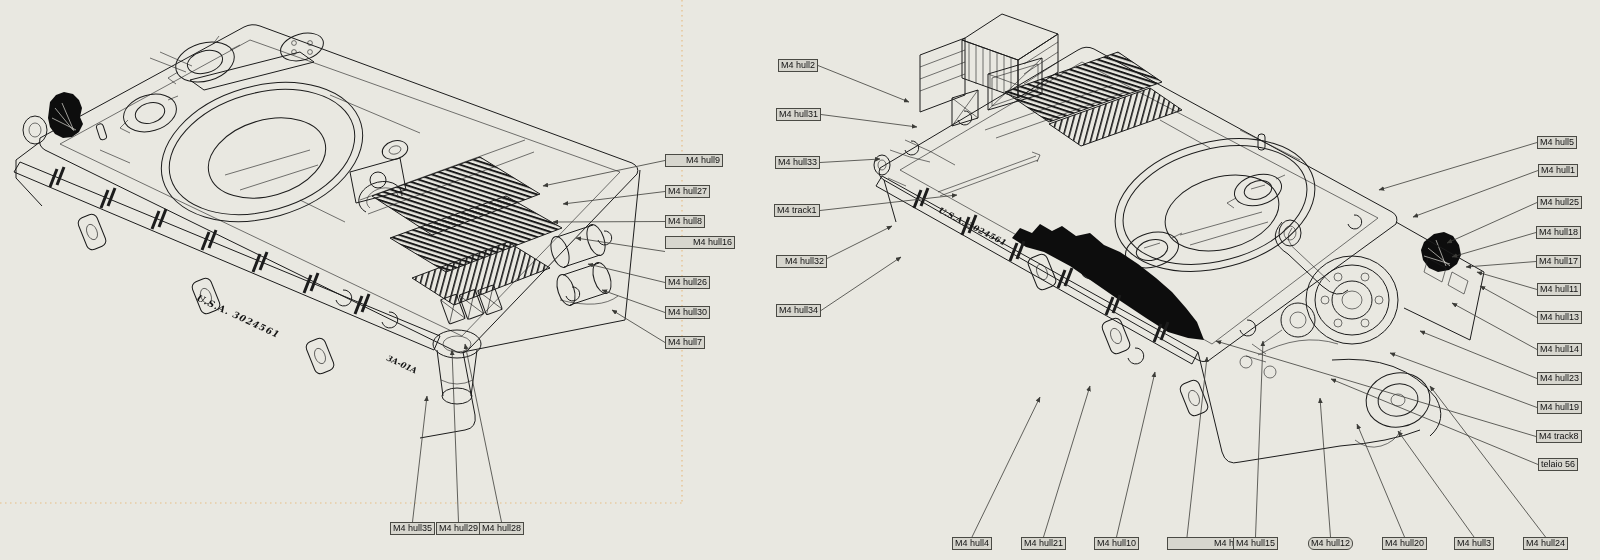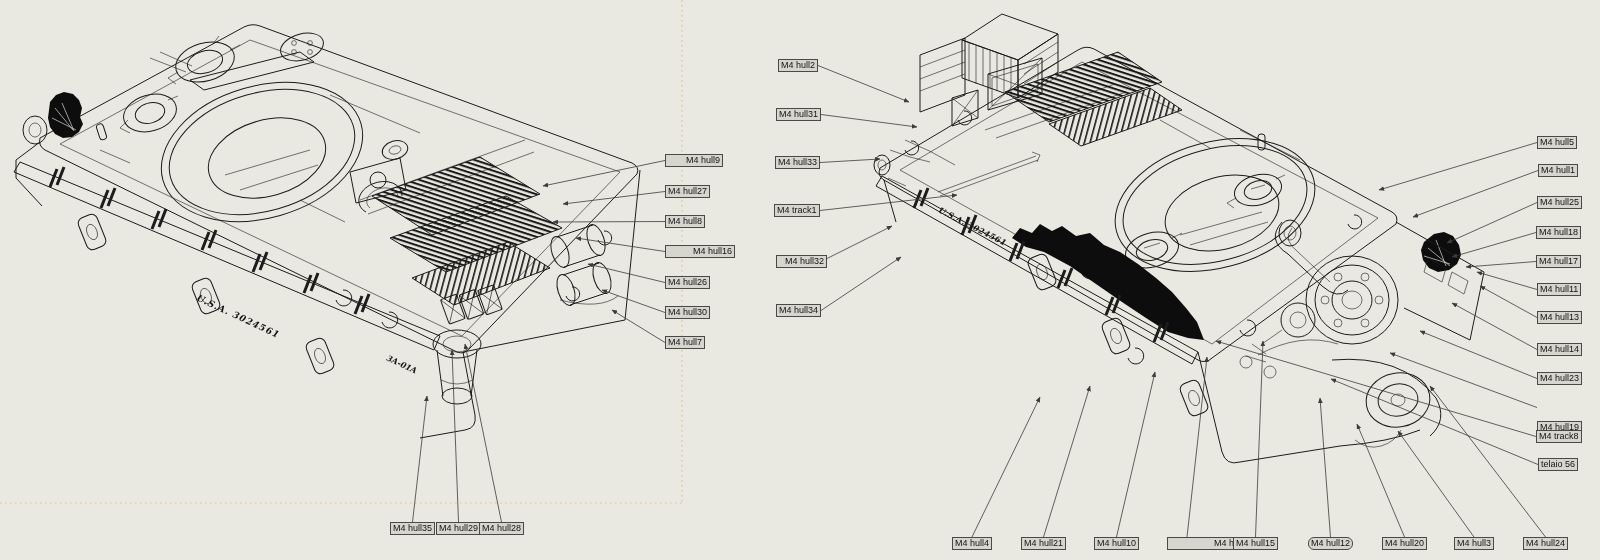--- a/index.html
+++ b/index.html
@@ -335,21 +335,21 @@
         <line x1="1404.5" y1="537" x2="1357" y2="424" class="leader" marker-end="url(#arrowhead)"></line>
         <line x1="1474" y1="537" x2="1398" y2="431" class="leader" marker-end="url(#arrowhead)"></line>
         <line x1="1545.5" y1="537" x2="1430" y2="386" class="leader" marker-end="url(#arrowhead)"></line>
       </g>
 </svg>
 
 <div id="callout-layer">
       <div class="callout" style="left: 665px; top: 154px; padding-left: 20px;">M4 hull9</div>
       <div class="callout" style="left: 665px; top: 185px;">M4 hull27</div>
       <div class="callout" style="left: 665px; top: 215px;">M4 hull8</div>
-      <div class="callout" style="left: 665px; top: 245px; padding-left: 27px;">M4 hull16</div>
+      <div class="callout" style="left: 665px; top: 236px; padding-left: 27px;">M4 hull16</div>
       <div class="callout" style="left: 665px; top: 276px;">M4 hull26</div>
       <div class="callout" style="left: 665px; top: 306px;">M4 hull30</div>
       <div class="callout" style="left: 665px; top: 336px;">M4 hull7</div>
       <div class="callout" style="left: 390px; top: 522px;">M4 hull35</div>
       <div class="callout" style="left: 436px; top: 522px;">M4 hull29</div>
       <div class="callout" style="left: 479px; top: 522px;">M4 hull28</div>
       <div class="callout" style="left: 778px; top: 59px;">M4 hull2</div>
       <div class="callout" style="left: 776px; top: 108px;">M4 hull31</div>
       <div class="callout" style="left: 775px; top: 156px;">M4 hull33</div>
       <div class="callout" style="left: 774px; top: 204px;">M4 track1</div>
@@ -357,21 +357,21 @@
       <div class="callout" style="left: 776px; top: 304px;">M4 hull34</div>
       <div class="callout" style="left: 1537px; top: 136px;">M4 hull5</div>
       <div class="callout" style="left: 1538px; top: 164px;">M4 hull1</div>
       <div class="callout" style="left: 1537px; top: 196px;">M4 hull25</div>
       <div class="callout" style="left: 1536px; top: 226px;">M4 hull18</div>
       <div class="callout" style="left: 1536px; top: 255px;">M4 hull17</div>
       <div class="callout" style="left: 1537px; top: 283px;">M4 hull11</div>
       <div class="callout" style="left: 1537px; top: 311px;">M4 hull13</div>
       <div class="callout" style="left: 1537px; top: 343px;">M4 hull14</div>
       <div class="callout" style="left: 1537px; top: 372px;">M4 hull23</div>
-      <div class="callout" style="left: 1537px; top: 401px; margin-top: 20px;">M4 hull19</div>
+      <div class="callout" style="left: 1537px; top: 401px;">M4 hull19</div>
       <div class="callout" style="left: 1536px; top: 430px;">M4 track8</div>
       <div class="callout" style="left: 1538px; top: 458px;">telaio 56</div>
       <div class="callout" style="left: 952px; top: 537px;">M4 hull4</div>
       <div class="callout" style="left: 1021px; top: 537px;">M4 hull21</div>
       <div class="callout" style="left: 1094px; top: 537px;">M4 hull10</div>
       <div class="callout" style="left: 1167px; top: 537px; padding-left: 46px;">M4 hull6</div>
       <div class="callout" style="left: 1233px; top: 537px;">M4 hull15</div>
       <div class="callout" style="left: 1308px; top: 537px; border-radius: 6px;">M4 hull12</div>
       <div class="callout" style="left: 1382px; top: 537px;">M4 hull20</div>
       <div class="callout" style="left: 1454px; top: 537px;">M4 hull3</div>

